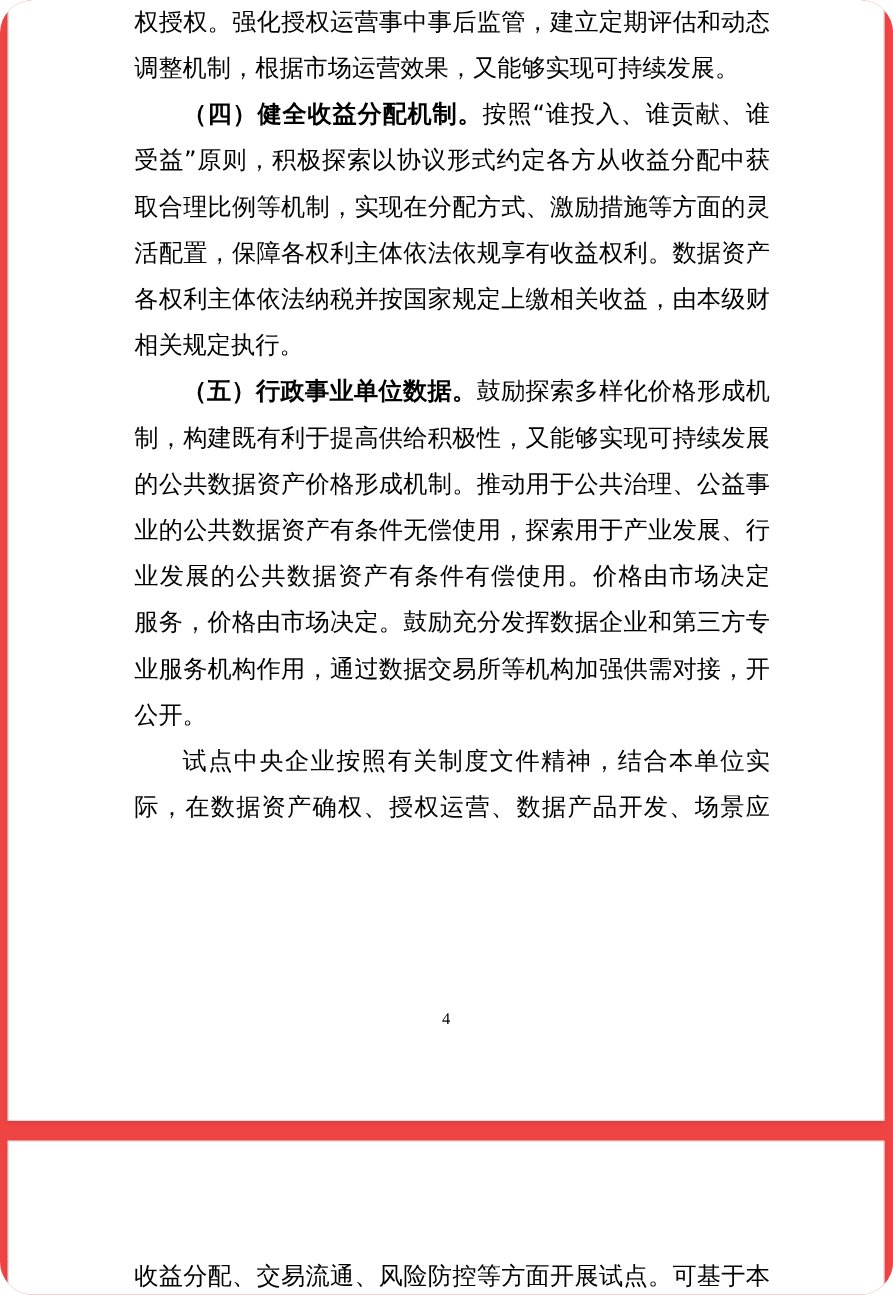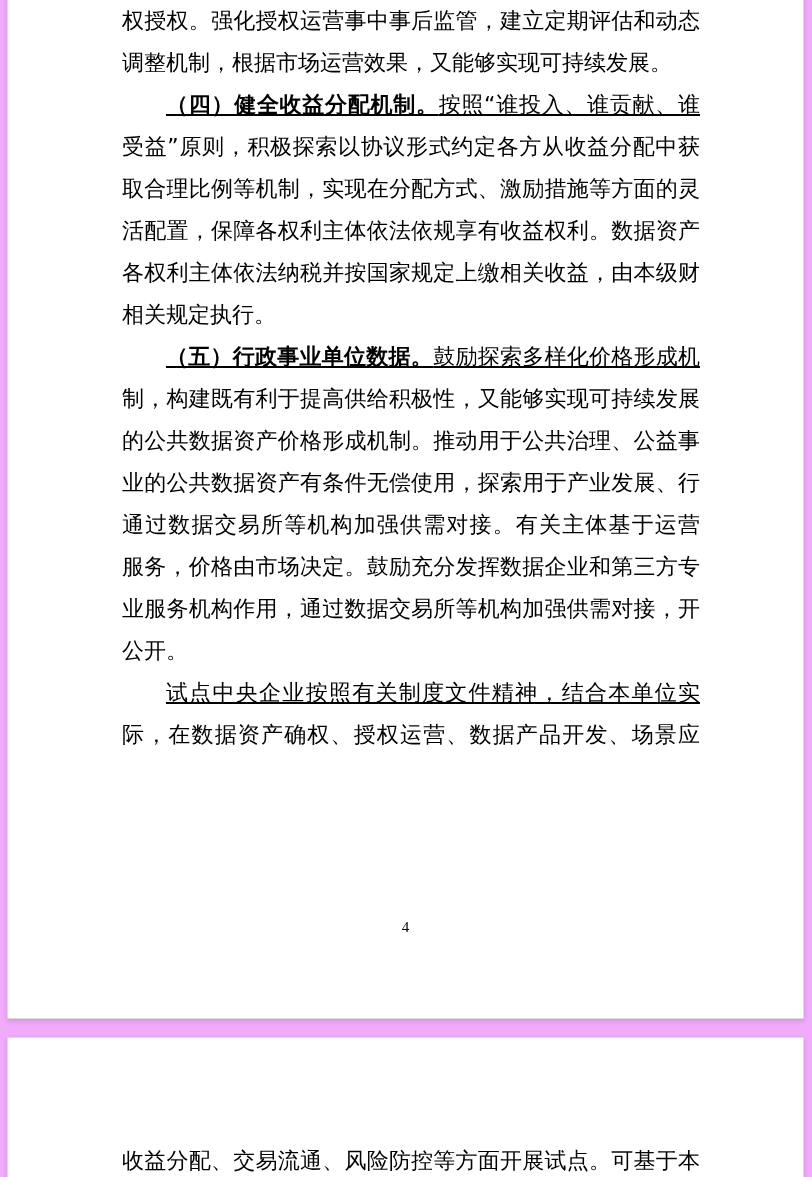--- a/index.html
+++ b/index.html
@@ -3,23 +3,24 @@
 <meta charset="utf-8">
 <style>
   html, body {
     margin: 0;
     padding: 0;
   }
   .viewport {
     position: relative;
     width: 812px;
     height: 1177px;
-    background: #f0abfc;
+    background: #ef4444;
     overflow: hidden;
     font-family: "DejaVu Sans", "Liberation Sans", sans-serif;
+    border-radius: 30px;
   }
   .page {
     position: absolute;
     left: 7px;
     width: 797px;
     height: 1122px;
     background: #ffffff;
     border: 1px solid #dddcd9;
     box-shadow: 0 2px 5px rgba(0,0,0,0.14);
     box-sizing: border-box;
@@ -36,21 +37,21 @@
     height: 42px;
     line-height: 42px;
     font-size: 22px;
     color: #000000;
     text-align: justify;
     text-align-last: justify;
     overflow: hidden;
     letter-spacing: 0;
   }
   .line.para-end { text-align-last: left; }
-  .line.indent { text-indent: 44px; text-decoration: underline; }
+  .line.indent { text-indent: 44px; }
   .line b { font-weight: 700; }
   .page-number {
     position: absolute;
     top: 1020px;
     left: 0;
     width: 100%;
     text-align: center;
     font-size: 15px;
     line-height: 18px;
     color: #000000;
@@ -69,21 +70,21 @@
         <div class="line indent"><b>（四）健全收益分配机制。</b><span>按照“谁投入、谁贡献、谁</span></div>
         <div class="line"><span>受益”原则，积极探索以协议形式约定各方从收益分配中获</span></div>
         <div class="line"><span>取合理比例等机制，实现在分配方式、激励措施等方面的灵</span></div>
         <div class="line"><span>活配置，保障各权利主体依法依规享有收益权利。数据资产</span></div>
         <div class="line"><span>各权利主体依法纳税并按国家规定上缴相关收益，由本级财</span></div>
         <div class="line para-end"><span>相关规定执行。</span></div>
         <div class="line indent"><b>（五）行政事业单位数据。</b><span>鼓励探索多样化价格形成机</span></div>
         <div class="line"><span>制，构建既有利于提高供给积极性，又能够实现可持续发展</span></div>
         <div class="line"><span>的公共数据资产价格形成机制。推动用于公共治理、公益事</span></div>
         <div class="line"><span>业的公共数据资产有条件无偿使用，探索用于产业发展、行</span></div>
-        <div class="line"><span>通过数据交易所等机构加强供需对接。有关主体基于运营</span></div>
+        <div class="line"><span>业发展的公共数据资产有条件有偿使用。价格由市场决定</span></div>
         <div class="line"><span>服务，价格由市场决定。鼓励充分发挥数据企业和第三方专</span></div>
         <div class="line"><span>业服务机构作用，通过数据交易所等机构加强供需对接，开</span></div>
         <div class="line para-end"><span>公开。</span></div>
         <div class="line indent"><span>试点中央企业按照有关制度文件精神，结合本单位实</span></div>
         <div class="line"><span>际，在数据资产确权、授权运营、数据产品开发、场景应用、</span></div>
       </div>
     <div class="page-number">4</div>
   </div>
 
   <div class="page page-5">

